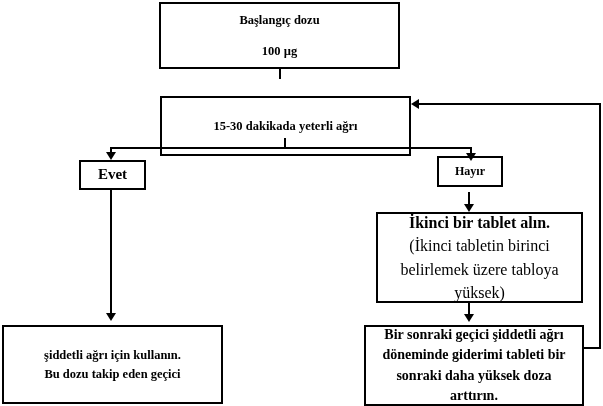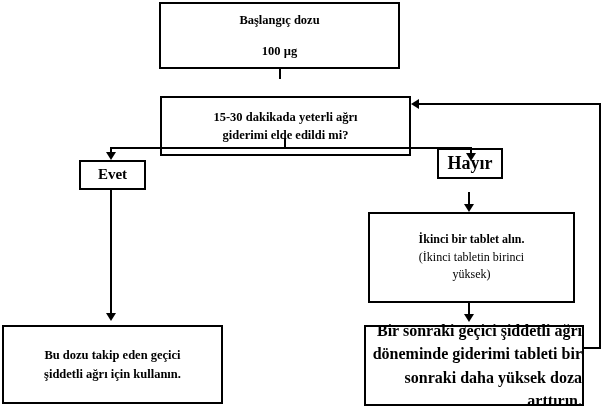--- a/index.html
+++ b/index.html
@@ -32,24 +32,24 @@
     display: block;
     white-space: nowrap;
   }
   .bold { font-weight: bold; }
 
   
   #node-start      { left: 159px; top: 2px;   width: 241px; height: 67px;  font-size: 12.5px; }
   #node-start .line + .line { margin-top: 12px; }
   #node-decision   { left: 160px; top: 96px;  width: 251px; height: 60px;  font-size: 12.5px; }
   #node-yes        { left: 79px;  top: 160px; width: 67px;  height: 30px;  font-size: 15px; }
-  #node-no         { left: 437px; top: 148px; width: 66px;  height: 31px;  font-size: 18px; }
-  #node-second-tablet { left: 368px; top: 212px; width: 207px; height: 91px; font-size: 12px; }
+  #node-no         { left: 437px; top: 156px; width: 66px;  height: 31px;  font-size: 12px; }
+  #node-second-tablet { left: 376px; top: 212px; width: 207px; height: 91px; font-size: 16px; }
   #node-use-for-pain  { left: 2px;   top: 325px; width: 221px; height: 79px; font-size: 12.5px; }
-  #node-increase-dose { left: 364px; top: 325px; width: 220px; height: 81px; font-size: 16px; align-items: flex-end; }
+  #node-increase-dose { left: 364px; top: 325px; width: 220px; height: 81px; font-size: 14px; }
 
   
   .conn {
     position: absolute;
     background: #000000;
   }
   .vline { width: 2px; }
   .hline { height: 2px; }
 
   .arrow-head {
@@ -73,40 +73,40 @@
 
 <div id="canvas">
 
   <div class="node" id="node-start">
     <span class="line bold">Başlangıç dozu</span>
     <span class="line bold">100 µg</span>
   </div>
 
   <div class="node" id="node-decision">
     <span class="line bold">15-30 dakikada yeterli ağrı</span>
-    <span class="line bold">giderimi elde edildi mi?</span>
   </div>
 
   <div class="node" id="node-yes">
     <span class="line bold">Evet</span>
   </div>
 
   <div class="node" id="node-no">
     <span class="line bold">Hayır</span>
   </div>
 
   <div class="node" id="node-second-tablet">
     <span class="line bold">İkinci bir tablet alın.</span>
     <span class="line">(İkinci tabletin birinci</span>
+    <span class="line">belirlemek üzere tabloya</span>
     <span class="line">yüksek)</span>
   </div>
 
   <div class="node" id="node-use-for-pain">
+    <span class="line bold">şiddetli ağrı için kullanın.</span>
     <span class="line bold">Bu dozu takip eden geçici</span>
-    <span class="line bold">şiddetli ağrı için kullanın.</span>
   </div>
 
   <div class="node" id="node-increase-dose">
     <span class="line bold">Bir sonraki geçici şiddetli ağrı</span>
     <span class="line bold">döneminde giderimi tableti bir</span>
     <span class="line bold">sonraki daha yüksek doza</span>
     <span class="line bold">arttırın.</span>
   </div>
 
   <div class="conn vline" style="left:279px; top:69px; height:10px;"></div>

